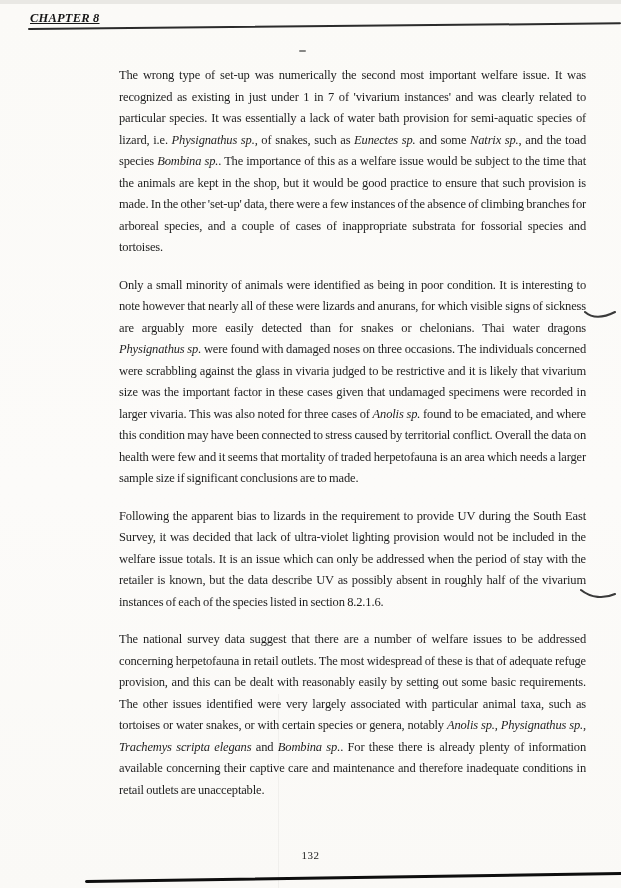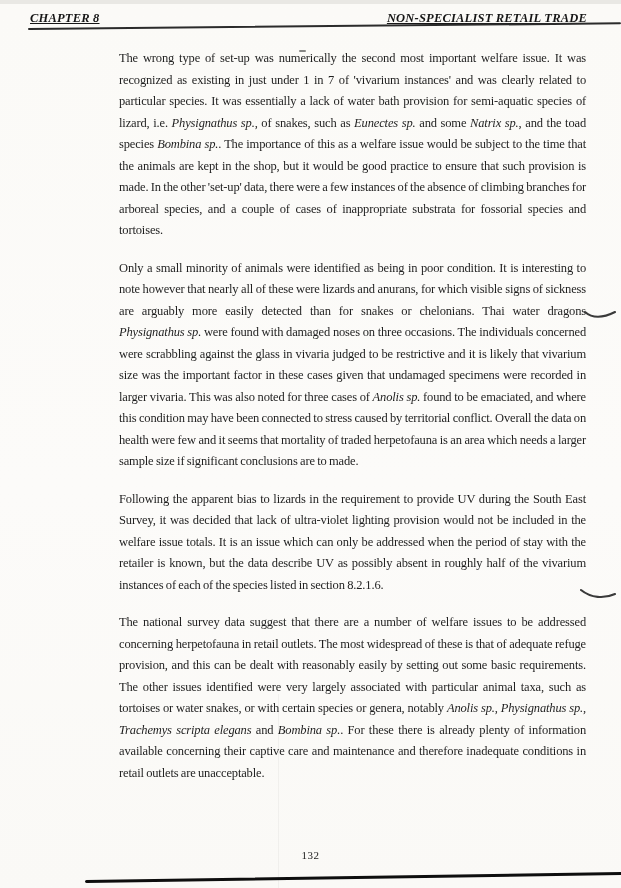--- a/index.html
+++ b/index.html
@@ -50,21 +50,21 @@
     top: 46px;
     left: 299px;
     width: 7px;
     height: 2px;
     background: rgba(40,40,40,0.55);
     border-radius: 1px;
   }
   
   .content {
     position: absolute;
-    top: 44px;
+    top: 61px;
     left: 119px;
     width: 467px;
     text-align: justify;
     font-size: 12.5px;
     line-height: 21.5px;
     letter-spacing: -0.15px;
     word-spacing: -0.6px;
     color: #1e1e1e;
   }
   .content p { margin: 0 0 16px 0; }
@@ -105,21 +105,20 @@
     background: rgba(60,60,60,0.05);
   }
 </style>
 </head>
 <body>
 
 <div class="page">
 
   <div class="header">
     <span class="left-head">CHAPTER 8</span>
-    <span class="right-head">NON-SPECIALIST RETAIL TRADE</span>
   </div>
 
   <div class="header-rule"></div>
   <div class="speck"></div>
 
   <main class="content">
 
     <p>
       <span>The wrong type of set-up was numerically the second most important welfare issue.  It was recognized as existing in just under 1 in 7 of 'vivarium instances' and was clearly related to particular species.  It was essentially a lack of water bath provision for semi-aquatic species of lizard, i.e. </span><i>Physignathus sp.</i><span>, of snakes, such as </span><i>Eunectes sp.</i><span> and some </span><i>Natrix sp.</i><span>, and the toad species </span><i>Bombina sp.</i><span>.  The importance of this as a welfare issue would be subject to the time that the animals are kept in the shop, but it would be good practice to ensure that such provision is made.  In the other 'set-up' data, there were a few instances of the absence of climbing branches for arboreal species, and a couple of cases of inappropriate substrata for fossorial species and tortoises.</span>
     </p>

